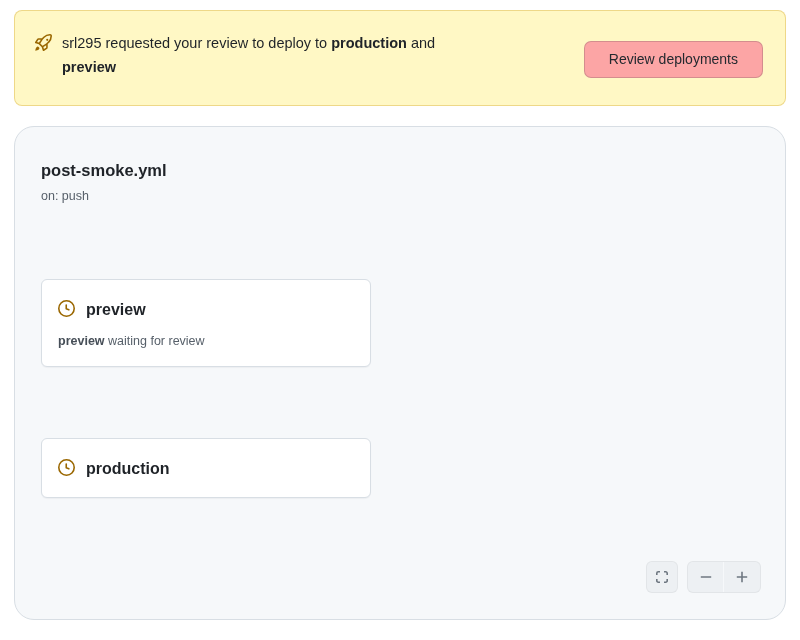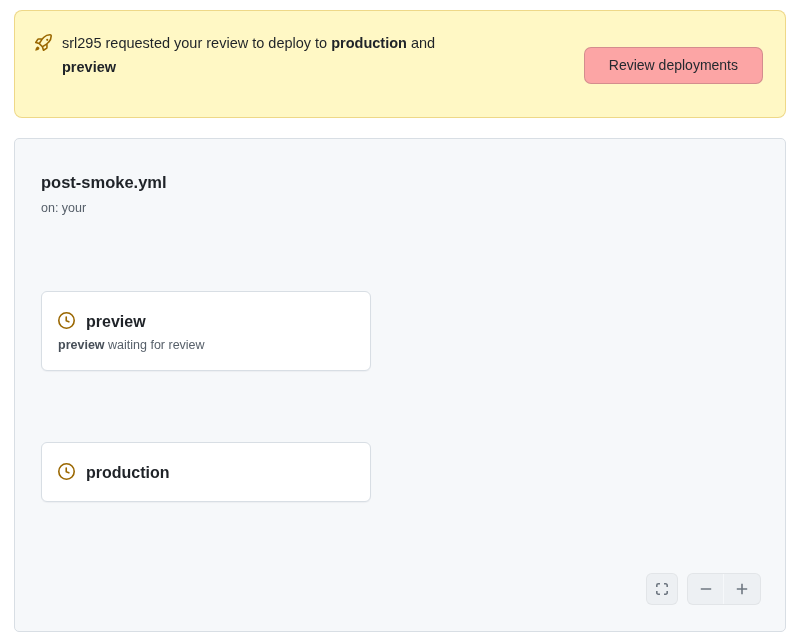--- a/index.html
+++ b/index.html
@@ -7,21 +7,21 @@
   body {
     background: #ffffff;
     font-family: "Liberation Sans", "DejaVu Sans", sans-serif;
     color: #1f2328;
     overflow: hidden;
   }
 
   
   .banner {
     margin: 10px 14px 0 14px;
-    height: 108px;
+    height: 96px;
     background: #fff8c5;
     border: 1px solid rgba(212, 167, 44, 0.4);
     border-radius: 8px;
     padding: 20px 22px 18px 20px;
     display: flex;
     align-items: flex-start;
   }
   .banner-icon {
     flex: none;
     margin: 3px 10px 0 0;
@@ -50,21 +50,21 @@
     white-space: nowrap;
   }
 
   
   .workflow-panel {
     position: relative;
     margin: 20px 14px;
     height: 494px;
     background: #f6f8fa;
     border: 1px solid #d8dee4;
-    border-radius: 5px;
+    border-radius: 20px;
     padding: 30px 26px 26px 26px;
   }
   .wf-title {
     font-size: 16.5px;
     font-weight: 700;
     line-height: 26px;
     color: #1f2328;
   }
   .wf-trigger {
     margin-top: 4px;
@@ -90,21 +90,21 @@
     gap: 11px;
   }
   .job-status-icon { flex: none; color: #9a6700; }
   .job-name {
     font-size: 16px;
     font-weight: 600;
     line-height: 24px;
     color: #1f2328;
   }
   .job-status {
-    margin-top: 2px;
+    margin-top: 10px;
     font-size: 12.5px;
     line-height: 18px;
     color: #57606a;
   }
   .job-status .env {
     font-weight: 600;
     color: #474f58;
   }
 
   
@@ -160,21 +160,21 @@
   </span>
   <div class="banner-text">
     <span>srl295</span><span> requested your review to deploy to </span><strong>production</strong><span> and</span><br>
     <strong>preview</strong>
   </div>
   <button class="banner-btn">Review deployments</button>
 </div>
 
 <div class="workflow-panel">
   <div class="wf-title">post-smoke.yml</div>
-  <div class="wf-trigger">on: your</div>
+  <div class="wf-trigger">on: push</div>
 
   <div class="job-card first">
     <div class="job-title-row">
       <span class="job-status-icon">
         <svg width="17" height="17" viewBox="0 0 16 16" fill="currentColor" aria-hidden="true">
           <path d="M8 0a8 8 0 1 1 0 16A8 8 0 0 1 8 0ZM1.5 8a6.5 6.5 0 1 0 13 0 6.5 6.5 0 0 0-13 0Zm7-3.25v2.992l2.028.812a.75.75 0 0 1-.557 1.392l-2.5-1A.751.751 0 0 1 7 8.25v-3.5a.75.75 0 0 1 1.5 0Z"></path>
         </svg>
       </span>
       <span class="job-name">preview</span>
     </div>

